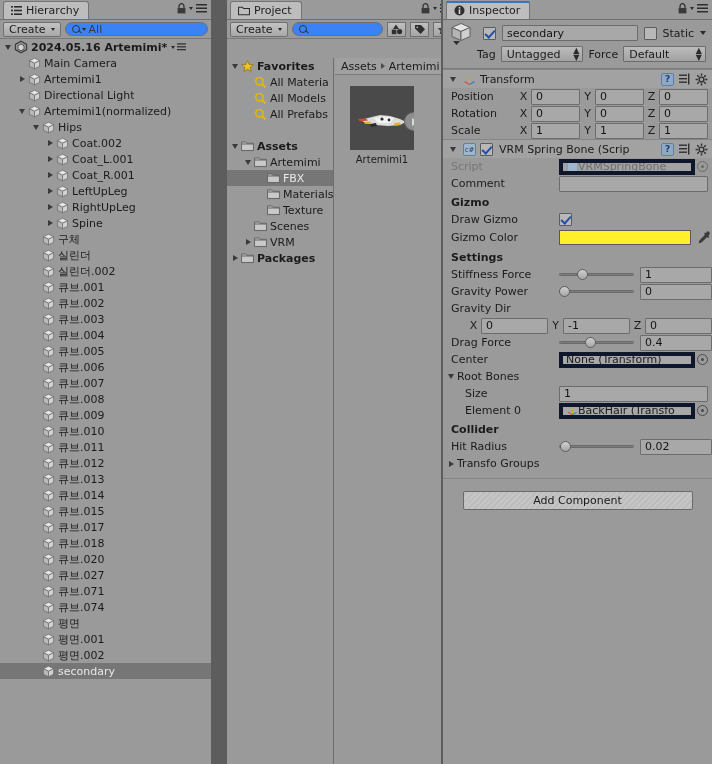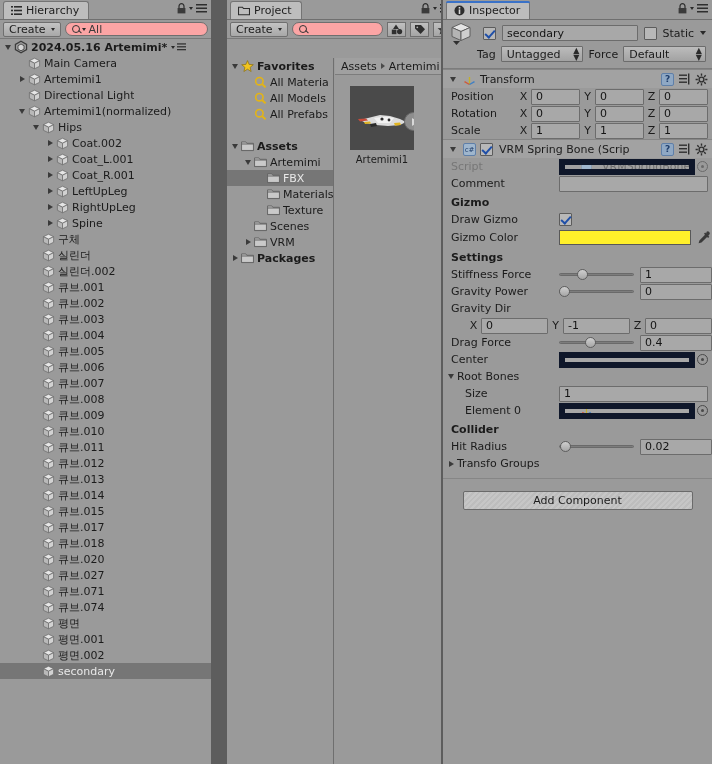--- a/index.html
+++ b/index.html
@@ -49,21 +49,21 @@
   .btn-create {
     height: 15px; padding: 0 5px; display: flex; align-items: center; gap: 5px;
     background: linear-gradient(#c3c3c3,#a8a8a8);
     border: 1px solid #6f6f6f; border-radius: 2px;
     font-size: 11px;
   }
   .caret-dn { width:0;height:0;border-left:3px solid transparent;border-right:3px solid transparent;border-top:4px solid #2a2a2a; }
   .caret-sm { width:0;height:0;border-left:2.5px solid transparent;border-right:2.5px solid transparent;border-top:3.5px solid #2a2a2a; }
   .search {
     flex: 1; height: 14px; display:flex; align-items:center; gap:3px;
-    background: #fca5a5; border: 1px solid #6f6f6f; border-radius: 8px;
+    background: #3b82f6; border: 1px solid #6f6f6f; border-radius: 8px;
     padding: 0 6px; font-size: 11px; color: #3b3b3b; min-width: 0;
   }
   .mag { width: 8px; height: 8px; border: 1.3px solid #343434; border-radius: 50%; position: relative; flex:none;}
   .mag::after { content:""; position:absolute; width:3.5px;height:1.3px;background:#343434; right:-3px;bottom:0px;transform:rotate(45deg);}
   .sqbtn {
     width: 19px; height: 15px; display:flex;align-items:center;justify-content:center;
     background: linear-gradient(#c0c0c0,#a5a5a5); border: 1px solid #6f6f6f;
   }
 
   
@@ -144,22 +144,22 @@
   .axis .txtfield { flex:1; min-width:0;}
   .sectionhdr { font-weight:bold; font-size:11px; padding:4px 0 2px 8px; }
 
   .slider { flex:1; display:flex; align-items:center; position:relative; height:14px; margin-right:6px; }
   .slider .track { position:absolute; left:0; right:0; height:3px; background:#7d7d7d; border:1px solid #6a6a6a; border-radius:2px;}
   .slider .knob { position:absolute; width:11px;height:11px;border-radius:50%;
                   background:linear-gradient(#cfcfcf,#a6a6a6); border:1px solid #5e5e5e; }
   .numfield { width:72px; flex:none; }
 
   .objfield {
-    height:16px; background:#a8a8a8; border:6px solid #0f172a;
-    display:flex; align-items:center; gap:10px; padding:0 15px; font-size:11px; overflow:hidden;
+    height:16px; background:#a8a8a8; border:4px solid #0f172a;
+    display:flex; align-items:center; gap:0; padding:0 3px; font-size:11px; overflow:hidden;
   }
   .objdot { width:12px;height:12px; flex:none; display:flex;align-items:center;justify-content:center;}
   .pickcircle { width:11px;height:11px;border:1.5px solid #4a4a4a;border-radius:50%;flex:none; position:relative;}
   .pickcircle::after{content:"";position:absolute;left:3px;top:3px;width:3px;height:3px;background:#4a4a4a;border-radius:50%;}
 
   .colorfield { height:15px; background:#FFF02A; border:1px solid #585858; flex:1; }
   .eyedrop { width:16px; height:16px; flex:none; margin-left:3px;}
 
   .addcomp {
     width:230px; height:19px; margin:12px auto 0 auto;

